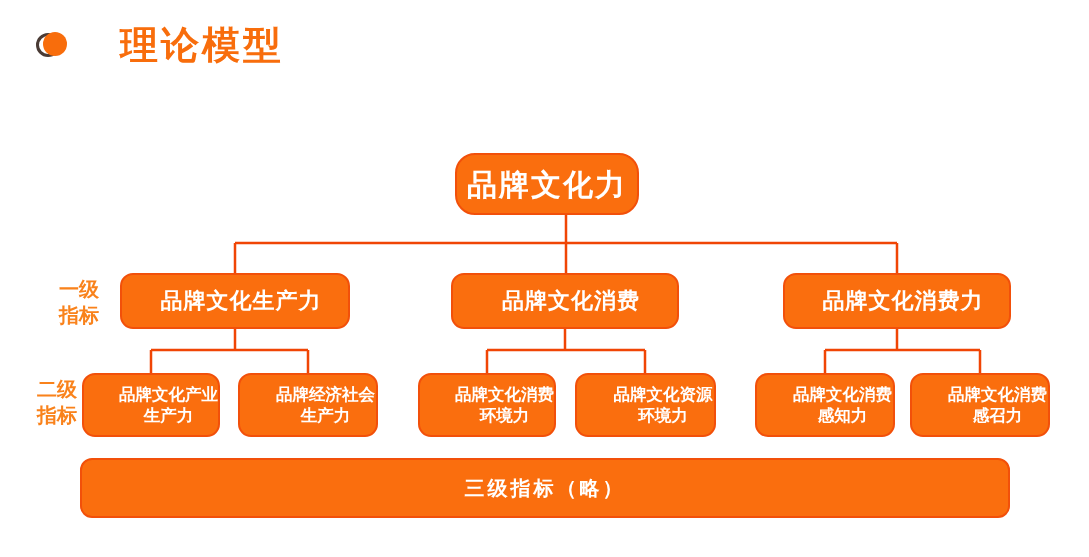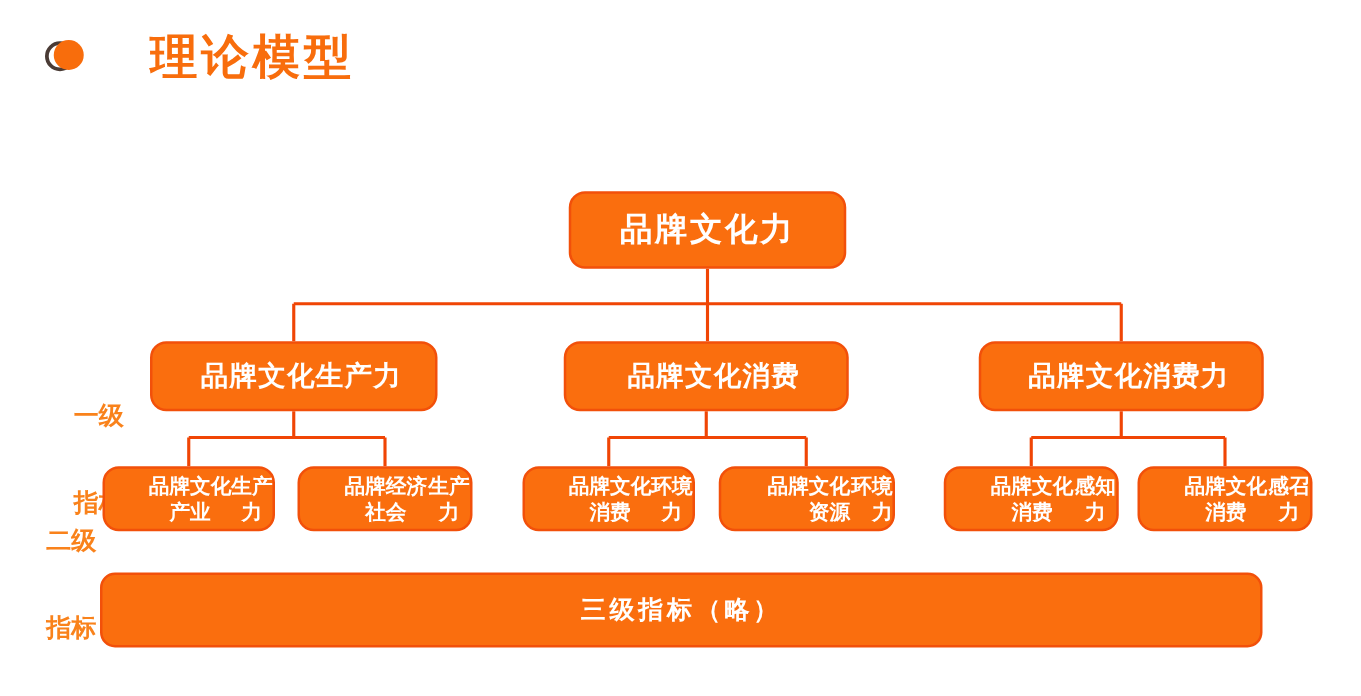--- a/index.html
+++ b/index.html
@@ -41,44 +41,44 @@
   .node{
     position:absolute;
     background:var(--box-fill);
     border:2px solid var(--box-border);
     border-radius:13px;
     color:#ffffff;font-weight:bold;
     display:flex;align-items:center;justify-content:center;
     text-align:center;box-sizing:border-box;
     line-height:1.3;
   }
-  .node-root{left:455px;top:153px;width:222px;height:62px;font-size:26px;letter-spacing:2px;}
+  .node-root{left:455px;top:153px;width:184px;height:62px;font-size:30px;letter-spacing:2px;border-radius:20px;}
   .node-l1{top:273px;height:56px;font-size:22px;letter-spacing:1px;padding-left:12px;}
   .node-l1a{left:120px;width:230px;}
   .node-l1b{left:451px;width:228px;}
   .node-l1c{left:783px;width:228px;}
-  .node-l2{top:373px;height:52px;font-size:16.5px;flex-direction:row;padding-left:35px;}
+  .node-l2{top:373px;height:64px;font-size:16.5px;flex-direction:column;padding-left:35px;}
   .node-l2 span{display:block;}
   .node-l2a{left:82px;width:138px;}
   .node-l2b{left:238px;width:140px;}
   .node-l2c{left:418px;width:138px;}
   .node-l2d{left:575px;width:141px;text-align:right;}
   .node-l2e{left:755px;width:140px;}
   .node-l2f{left:910px;width:140px;}
   .node-l3{left:80px;top:458px;width:930px;height:60px;font-size:20px;letter-spacing:3px;border-radius:12px;}
 
   .row-label{
     position:absolute;width:66px;
     color:var(--label-text);font-weight:bold;font-size:20px;
     text-align:center;line-height:1.3;
     font-family:"Liberation Sans","DejaVu Sans",sans-serif;
   }
   .row-label-1{left:46px;top:276px;}
   .row-label-2{left:24px;top:376px;}
-  .row-label span{display:block;margin-top:44px;}
+  .row-label span{display:block;}
 </style>
 </head>
 <body>
 
 <div class="stage">
 
   <svg class="connectors" viewBox="0 0 1089 557" xmlns="http://www.w3.org/2000/svg" aria-hidden="true">
     <path d="M566 215 V243 M235 243 H897 M235 243 V273 M566 243 V273 M897 243 V273"></path>
     <path d="M235 329 V350 M151 350 H308 M151 350 V373 M308 350 V373"></path>
     <path d="M565 329 V350 M487 350 H645 M487 350 V373 M645 350 V373"></path>

